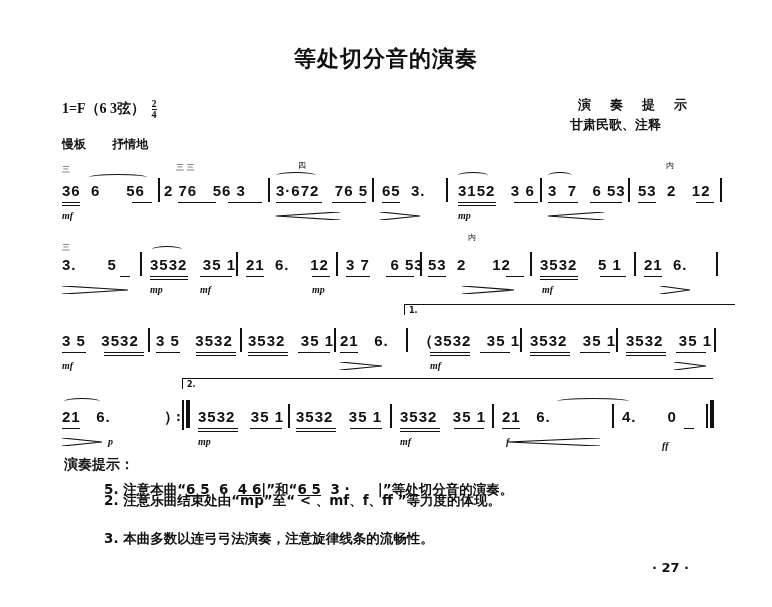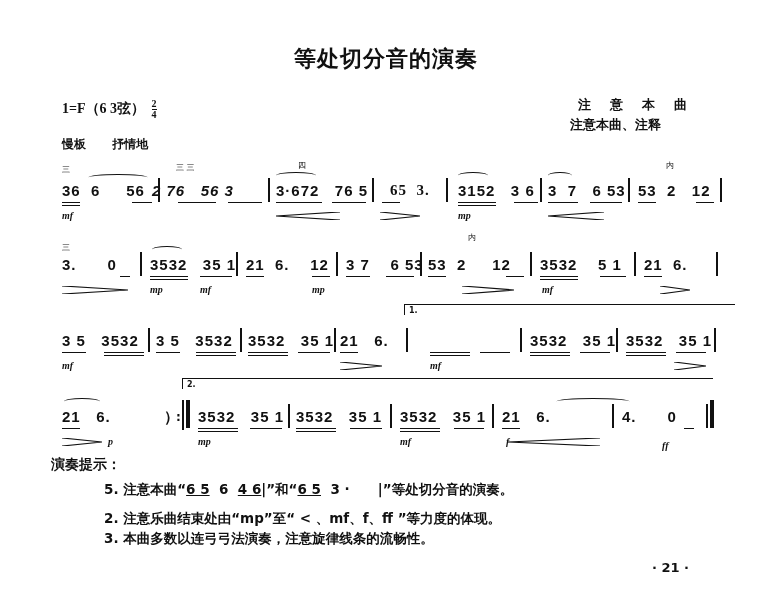--- a/index.html
+++ b/index.html
@@ -22,78 +22,78 @@
   .ul { position:absolute; height:1px; background:#111; top:42px; }
   .ul2 { position:absolute; height:1px; background:#111; top:45px; }
   .dyn { position:absolute; top:50px; font-size:10px; font-style:italic; font-weight:bold; font-family:"Liberation Serif", serif; }
   .slur { position:absolute; border-top:1.4px solid #111; border-radius:50% 50% 0 0; height:6px; }
   .hair { position:absolute; top:52px; height:8px; }
   .hair svg { display:block; }
   .mark { position:absolute; font-size:8px; }
   .volta { position:absolute; border-top:1.5px solid #111; border-left:1.5px solid #111; height:10px; }
   .volta span { font-size:8px; font-weight:bold; position:absolute; left:4px; top:1px; }
 
-  .notes-head { left:51px; top:456px; font-size:14px; font-weight:bold; }
+  .notes-head { left:64px; top:456px; font-size:14px; font-weight:bold; }
   .tip { left:104px; font-size:13.5px; font-weight:bold; }
   .tip1 { top:481px; }
-  .tip2 { top:510px; }
+  .tip2 { top:492px; }
   .tip3 { top:530px; }
   .u { text-decoration:underline; }
   .pageno { left:652px; top:560px; font-size:13px; font-weight:bold; }
 </style>
 </head>
 <body>
 
 <div class="abs title">等处切分音的演奏</div>
 
 <div class="abs key">
   <span>1=F（6 3弦）</span>
   <span class="frac">
     <span class="num">2</span>
     <span>4</span>
   </span>
 </div>
 
-<div class="abs credit1">注意本曲</div>
-<div class="abs credit2">注意本曲、注释</div>
+<div class="abs credit1">演奏提示</div>
+<div class="abs credit2">甘肃民歌、注释</div>
 
 <div class="abs tempo">
   <span>慢板</span>
   <span>抒情地</span>
 </div>
 
 <div class="staff" style="top:160px;width:660px;">
   <div class="mark" style="left:2px;top:4px;">三</div>
   <div class="slur" style="left:28px;top:14px;width:60px;"></div>
   <div class="notes" style="left:2px;">36  6     56</div>
   <div class="ul" style="left:2px;width:18px;"></div>
   <div class="ul2" style="left:2px;width:18px;"></div>
   <div class="ul" style="left:72px;width:20px;"></div>
   <div class="dyn" style="left:2px;">mf</div>
   <div class="bar" style="left:98px;"></div>
 
   <div class="mark" style="left:116px;top:2px;">三 三</div>
-  <div class="notes" style="left:92px;font-style:italic;">2 76   56 3</div>
+  <div class="notes" style="left:104px;">2 76   56 3</div>
   <div class="ul" style="left:118px;width:38px;"></div>
   <div class="ul" style="left:168px;width:34px;"></div>
   <div class="bar" style="left:208px;"></div>
 
   <div class="mark" style="left:238px;top:0px;">四</div>
   <div class="slur" style="left:216px;top:12px;width:40px;"></div>
   <div class="notes" style="left:216px;">3·672   76 5</div>
   <div class="ul" style="left:216px;width:46px;"></div>
   <div class="ul" style="left:272px;width:34px;"></div>
   <div class="hair" style="left:216px;">
       <svg width="64" height="8">
         <path d="M64 0 L0 4 L64 8" stroke="#111" fill="none" stroke-width="1.2"></path>
       </svg>
     </div>
   <div class="bar" style="left:312px;"></div>
 
-  <div class="notes" style="left:330px;font-family:Liberation Serif, serif;">65  3.</div>
+  <div class="notes" style="left:322px;">65  3.</div>
   <div class="ul" style="left:322px;width:18px;"></div>
   <div class="hair" style="left:320px;">
       <svg width="40" height="8">
         <path d="M0 0 L40 4 L0 8" stroke="#111" fill="none" stroke-width="1.2"></path>
       </svg>
     </div>
 
   <div class="bar" style="left:386px;"></div>
   <div class="slur" style="left:398px;top:12px;width:30px;"></div>
   <div class="notes" style="left:398px;">3152   3 6</div>
@@ -116,21 +116,21 @@
 
   <div class="mark" style="left:606px;top:0px;">内</div>
   <div class="notes" style="left:578px;">53  2   12</div>
   <div class="ul" style="left:578px;width:18px;"></div>
   <div class="ul" style="left:636px;width:18px;"></div>
   <div class="bar" style="left:660px;"></div>
 </div>
 
 <div class="staff" style="top:234px;width:660px;">
   <div class="mark" style="left:2px;top:8px;">三</div>
-  <div class="notes" style="left:2px;">3.      0</div>
+  <div class="notes" style="left:2px;">3.      5</div>
   <div class="ul" style="left:60px;width:10px;"></div>
   <div class="hair" style="left:2px;">
       <svg width="66" height="8">
         <path d="M0 0 L66 4 L0 8" stroke="#111" fill="none" stroke-width="1.2"></path>
       </svg>
     </div>
   <div class="bar" style="left:80px;"></div>
 
   <div class="slur" style="left:92px;top:12px;width:30px;"></div>
   <div class="notes" style="left:90px;">3532   35 1</div>
@@ -205,20 +205,21 @@
   <div class="hair" style="left:280px;">
       <svg width="42" height="8">
         <path d="M0 0 L42 4 L0 8" stroke="#111" fill="none" stroke-width="1.2"></path>
       </svg>
     </div>
 
   <div class="volta" style="left:344px;top:-6px;width:330px;">
       <span>1.</span>
     </div>
   <div class="bar" style="left:346px;"></div>
+  <div class="notes" style="left:358px;">（3532   35 1</div>
   <div class="ul" style="left:370px;width:40px;"></div>
   <div class="ul2" style="left:370px;width:40px;"></div>
   <div class="ul" style="left:420px;width:30px;"></div>
   <div class="dyn" style="left:370px;">mf</div>
   <div class="bar" style="left:460px;"></div>
 
   <div class="notes" style="left:470px;">3532   35 1</div>
   <div class="ul" style="left:470px;width:40px;"></div>
   <div class="ul2" style="left:470px;width:40px;"></div>
   <div class="ul" style="left:520px;width:30px;"></div>
@@ -295,15 +296,15 @@
 </div>
 
 <div class="abs notes-head">演奏提示：</div>
 
 <div class="abs tip tip1">
   <span>5. 注意本曲“</span><span class="u">6 5</span><span style="white-space:pre;">  6  </span><span class="u">4 6</span><span>|”和“</span><span class="u">6 5</span><span style="white-space:pre;">  3 ·      |</span><span>”等处切分音的演奏。</span>
 </div>
 <div class="abs tip tip2">2. 注意乐曲结束处由“mp”至“ &lt;  、mf、f、ff ”等力度的体现。</div>
 <div class="abs tip tip3">3. 本曲多数以连弓弓法演奏，注意旋律线条的流畅性。</div>
 
-<div class="abs pageno">· 21 ·</div>
+<div class="abs pageno">· 27 ·</div>
 
 <style>.notes{white-space:pre;}</style>
 
 </body></html>

